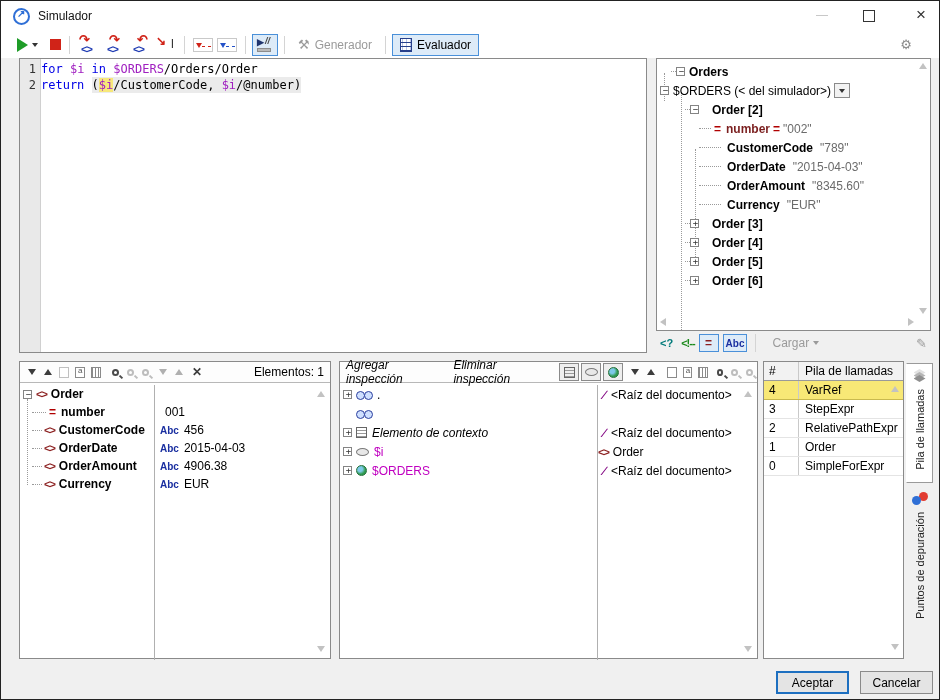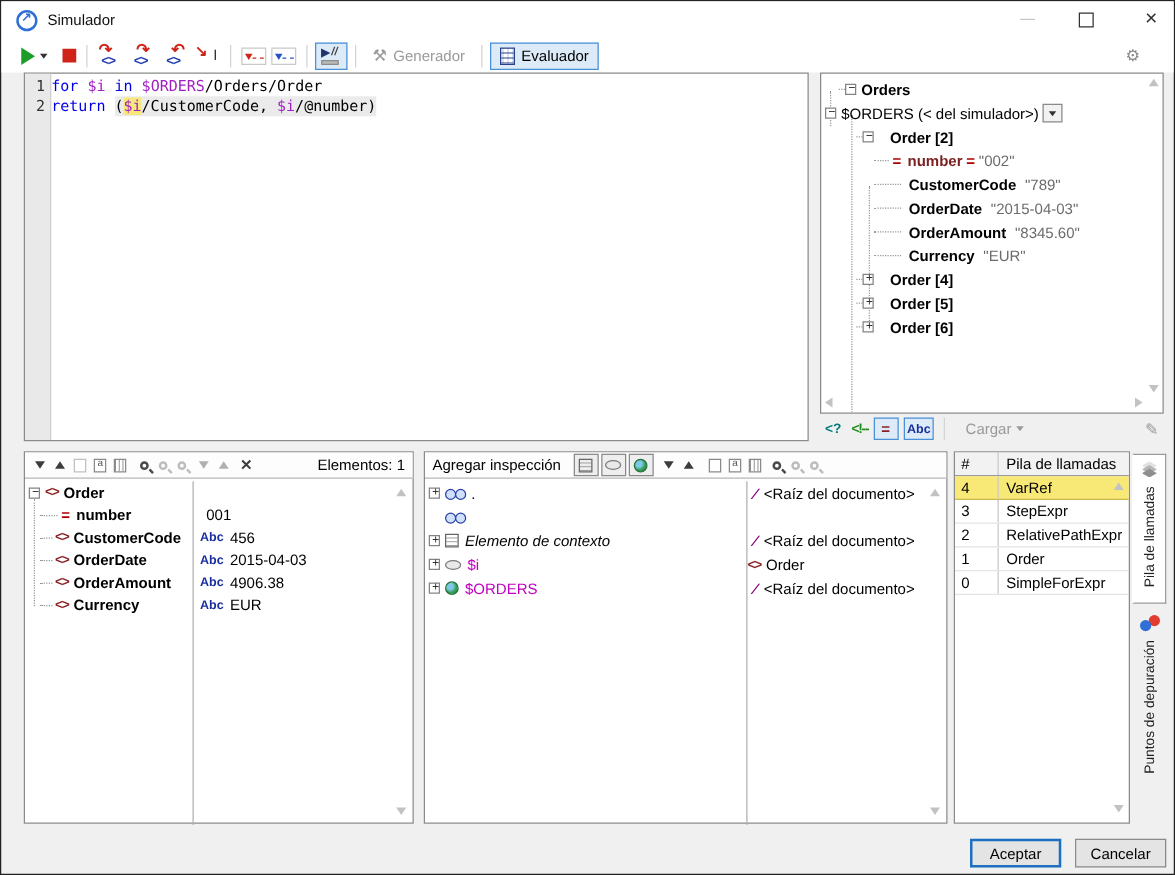--- a/index.html
+++ b/index.html
@@ -100,21 +100,21 @@
   .x-ic { color:#3c3c3c; font-weight:bold; font-size:12px; margin:0 5px; }
   .count-lbl { position:absolute; right:6px; color:#000; }
   .grid2 { position:relative; height:calc(100% - 21px); }
   .vdiv { position:absolute; top:0; bottom:0; border-left:1px solid #b0b0b0; }
   .grow { height:18px; display:flex; align-items:center; position:relative; white-space:nowrap; }
   .cell-val { position:absolute; display:flex; align-items:center; }
   .abc-ic { color:#1a2fa0; font-weight:bold; font-size:10px; margin-right:5px; }
 
   
   .midpanel { left:338px; top:360px; width:419px; height:298px; }
-  .watch-btn { padding:0 6px; color:#000; }
+  .watch-btn { padding:0 6px; color:#000;font-style:italic; }
   .glasses { width:16px; flex:none; position:relative; height:8px; margin-right:5px; }
   .glasses::before, .glasses::after { content:""; position:absolute; top:0; width:7px; height:7px; border-radius:50%; border:1px solid #2b3f9e; background:#cfe0ff; }
   .glasses::before { left:0; } .glasses::after { left:8px; }
   .doc-ic { width:11px; height:11px; border:1px solid #666; margin-right:5px; flex:none;
             background-image:linear-gradient(#9a9a9a 1px, transparent 1px); background-size:100% 3px; background-position:0 2px; }
   .oval-ic { width:13px; height:8px; border:1px solid #7a7a7a; border-radius:50%; background:#e8e8e8; margin-right:5px; flex:none; }
   .globe-ic { width:11px; height:11px; border-radius:50%; flex:none; margin-right:5px;
               background:radial-gradient(circle at 35% 35%, #7ec9e8 28%, #2f9a4e 62%); border:1px solid #23703a; }
   .slash-ic { color:#800080; font-weight:bold; font-style:italic; margin-right:6px; }
   .ital { font-style:italic; }
@@ -293,20 +293,27 @@
           <span style="width:42px;"></span>
           <span class="stub" style="width:22px; margin-right:6px;"></span>
           <span class="bold">OrderAmount</span>
           <span class="qval">"8345.60"</span>
         </div>
       <div class="trow">
           <span style="width:42px;"></span>
           <span class="stub" style="width:22px; margin-right:6px;"></span>
           <span class="bold">Currency</span>
           <span class="qval">"EUR"</span>
+        </div>
+      <div class="trow">
+          <span style="width:28px;"></span>
+          <span class="stub" style="width:5px;"></span>
+          <span class="exp plus"></span>
+          <span style="width:9px;"></span>
+          <span class="bold">Order [3]</span>
         </div>
       <div class="trow">
           <span style="width:28px;"></span>
           <span class="stub" style="width:5px;"></span>
           <span class="exp plus"></span>
           <span style="width:9px;"></span>
           <span class="bold">Order [4]</span>
         </div>
       <div class="trow">
           <span style="width:28px;"></span>
@@ -419,20 +426,21 @@
           </span>
         </div>
       <span class="sb-t sb-up" style="right:5px; top:6px;"></span>
       <span class="sb-t sb-dn" style="right:5px; bottom:8px;"></span>
     </div>
   </div>
 
   <div class="panel midpanel">
     <div class="ptool">
       <span class="watch-btn">Agregar inspección</span>
+      <span class="watch-btn">Eliminar inspección</span>
       <span class="mini-toggle" style="border-color:#8a8a8a; background:#eee;">
           <span class="doc-ic" style="margin:0;"></span>
         </span>
       <span class="mini-toggle" style="border-color:#8a8a8a; background:#eee; margin-left:2px;">
           <span class="oval-ic" style="margin:0;"></span>
         </span>
       <span class="mini-toggle" style="border-color:#8a8a8a; background:#eee; margin-left:2px;">
           <span class="globe-ic" style="margin:0;"></span>
         </span>
       <span class="t-dn" style="margin-left:8px;"></span>

